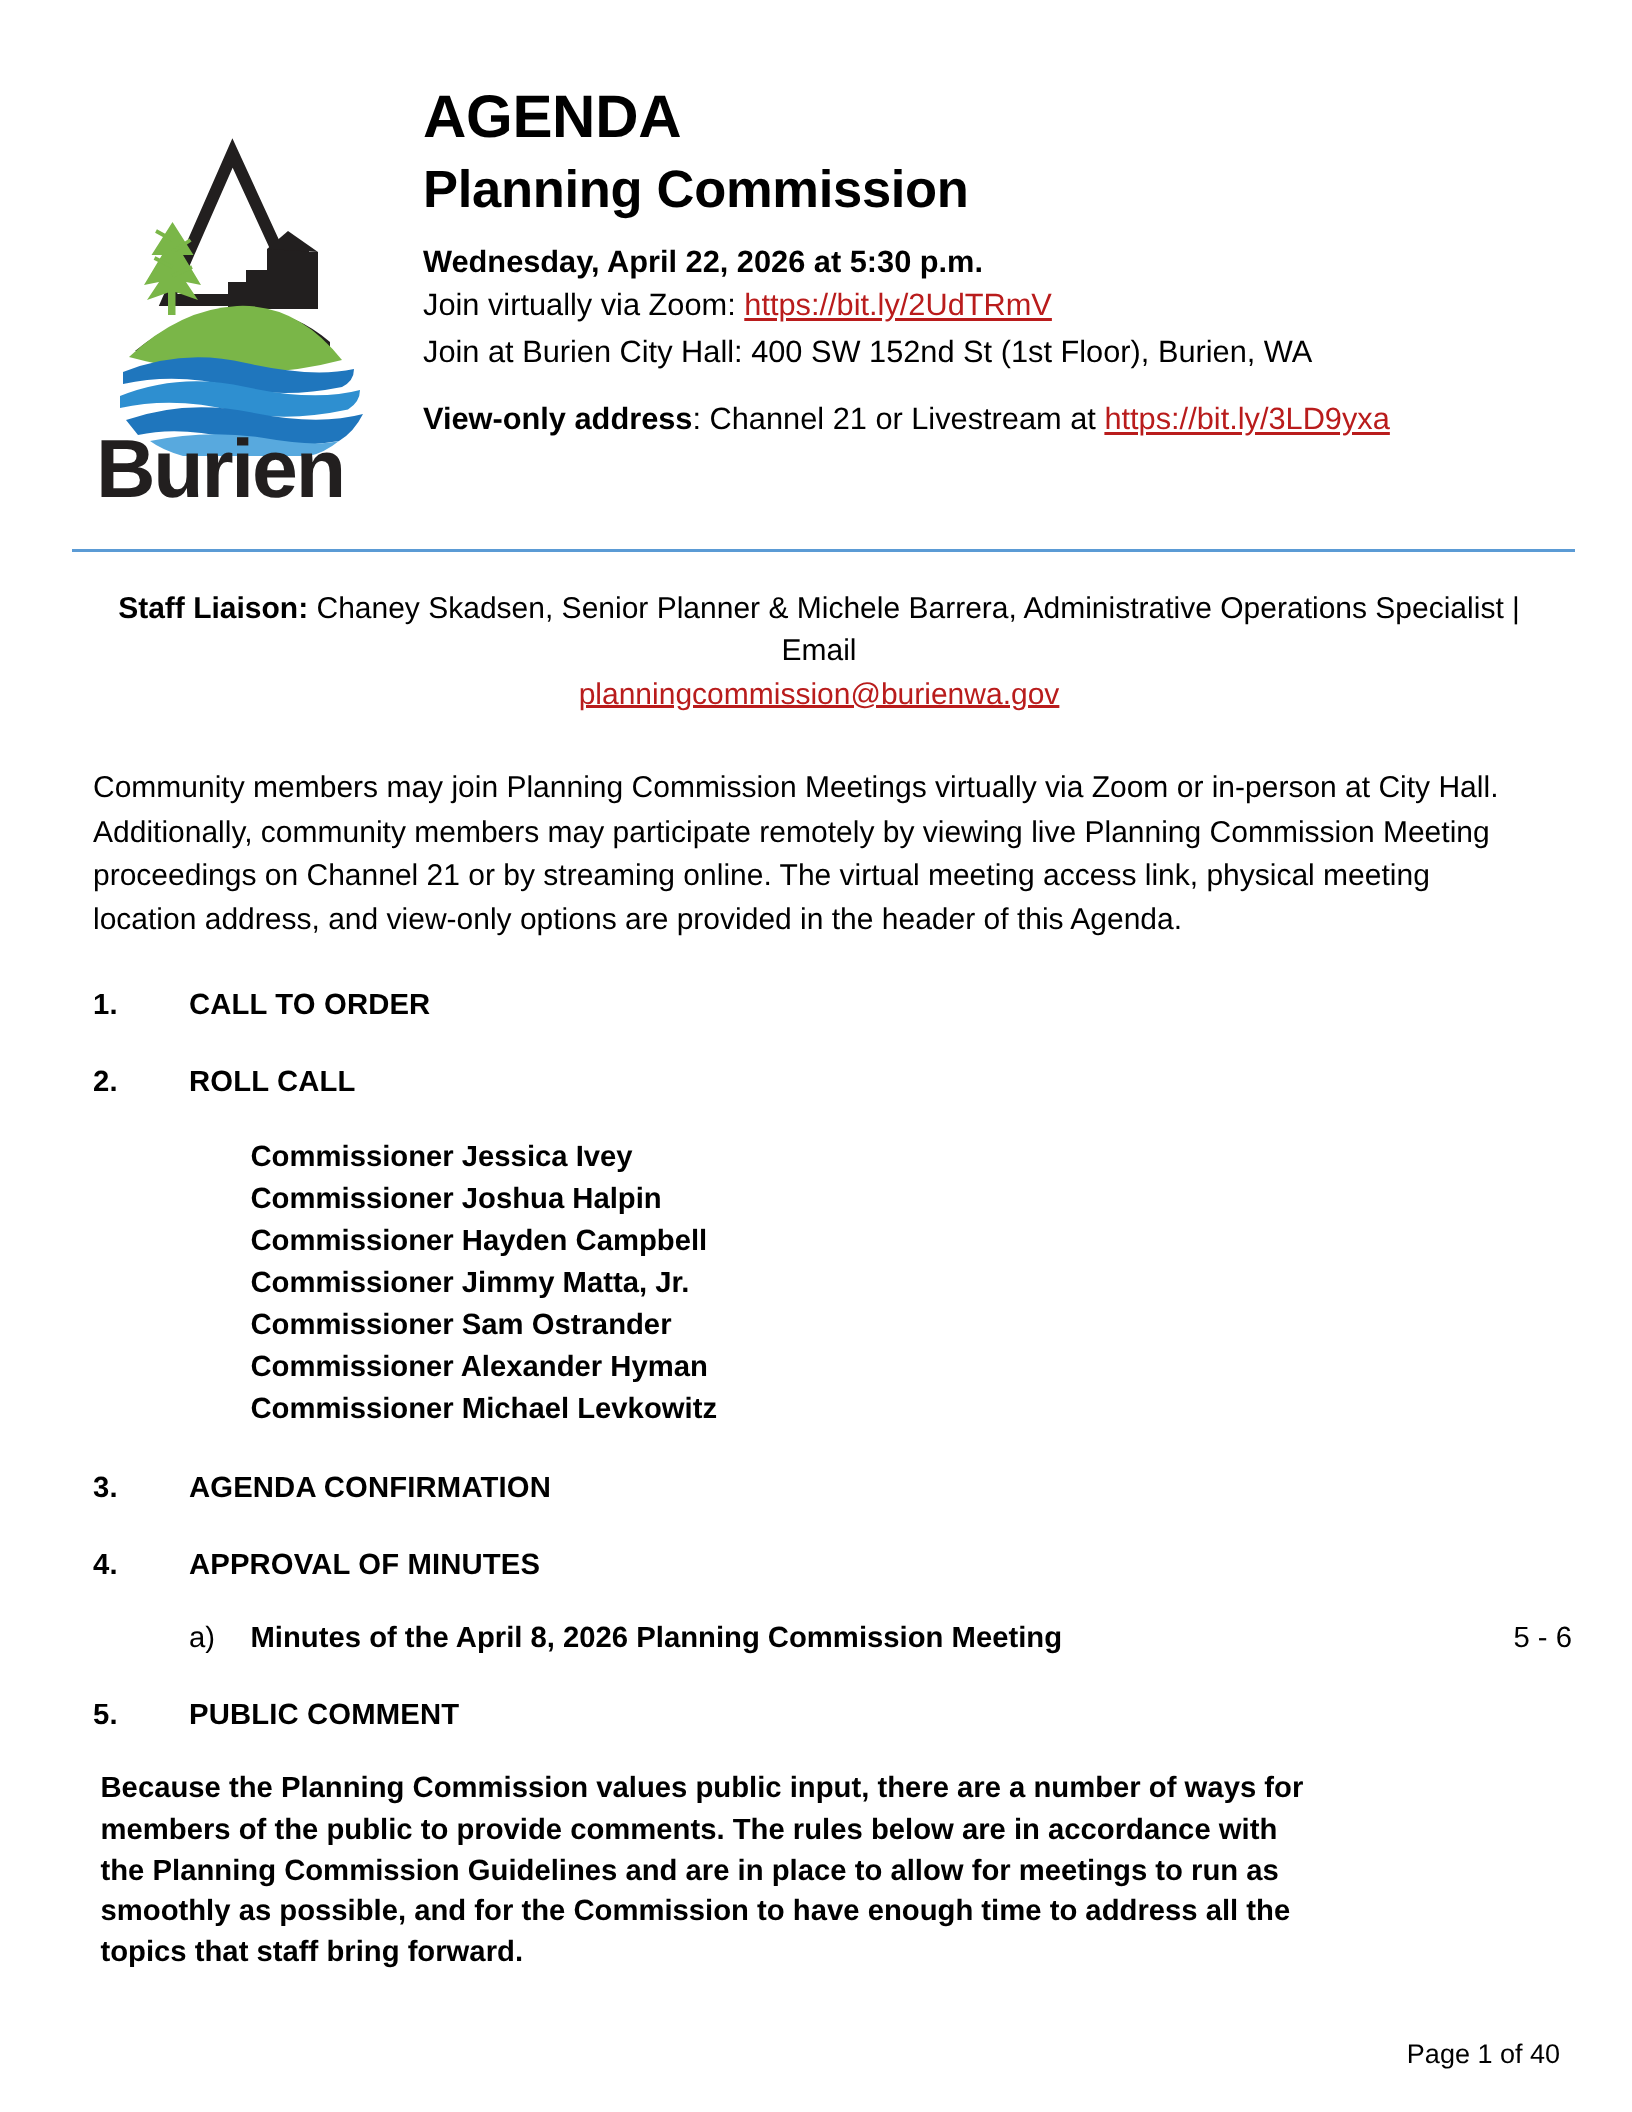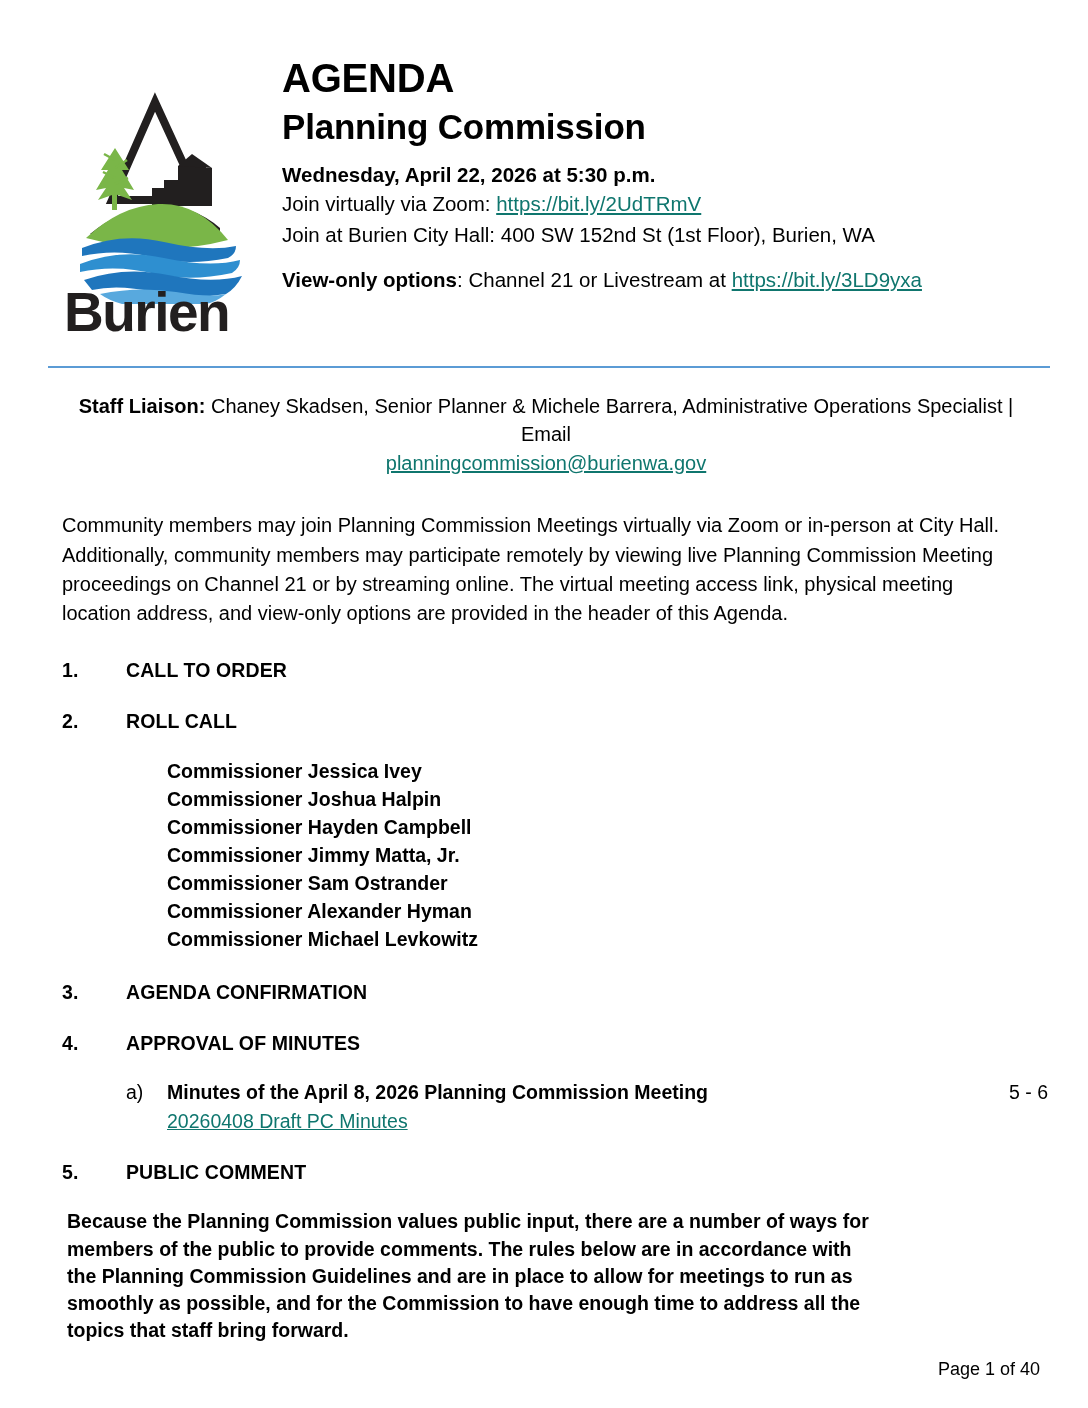--- a/index.html
+++ b/index.html
@@ -62,21 +62,21 @@
   }
   .hdr-line {
     font-size: 20.5px;
     line-height: 1.52;
   }
   .hdr-gap { height: 16px; }
   .hdr-viewonly { font-size: 20.5px; line-height: 1.35; }
   .hdr-viewonly b { font-weight: bold; }
 
   a.link {
-    color: #0f766e;
+    color: #b91c1c;
     margin-top: 20px;
   }
 
   .divider {
     margin: 22px 38px 0 48px;
     height: 0;
     border-top: 2.5px solid #5b9bd5;
   }
 
   
@@ -208,21 +208,21 @@
 
       <div class="hdr-line">
         <span>Join virtually via Zoom: </span><a class="link" href="#">https://bit.ly/2UdTRmV</a>
       </div>
 
       <div class="hdr-line">Join at Burien City Hall: 400 SW 152nd St (1st Floor), Burien, WA</div>
 
       <div class="hdr-gap"></div>
 
       <div class="hdr-viewonly">
-        <b>View-only options</b><span>: Channel 21 or Livestream at </span><a class="link" href="#">https://bit.ly/3LD9yxa</a>
+        <b>View-only address</b><span>: Channel 21 or Livestream at </span><a class="link" href="#">https://bit.ly/3LD9yxa</a>
       </div>
     </div>
   </div>
 
   <div class="divider"></div>
 
   <div class="staff">
     <b>Staff Liaison:</b><span> Chaney Skadsen, Senior Planner &amp; Michele Barrera, Administrative Operations Specialist | Email </span><br>
     <a class="link" href="#">planningcommission@burienwa.gov</a>
   </div>
@@ -258,23 +258,20 @@
 
     <div class="item-row">
       <span class="item-num">4.</span>
       <span class="item-label">APPROVAL OF MINUTES</span>
     </div>
 
     <div class="sub-item">
       <span class="sub-marker">a)</span>
       <span class="sub-body">
         <span class="sub-title">Minutes of the April 8, 2026 Planning Commission Meeting</span>
-        <div class="sub-link-line">
-          <a class="link" href="#">20260408 Draft PC Minutes</a>
-        </div>
       </span>
       <span class="sub-pages">5 - 6</span>
     </div>
 
     <div class="item-row">
       <span class="item-num">5.</span>
       <span class="item-label">PUBLIC COMMENT</span>
     </div>
 
     <div class="public-comment-body">Because the Planning Commission values public input, there are a number of ways for members of the public to provide comments. The rules below are in accordance with the Planning Commission Guidelines and are in place to allow for meetings to run as smoothly as possible, and for the Commission to have enough time to address all the topics that staff bring forward.</div>

